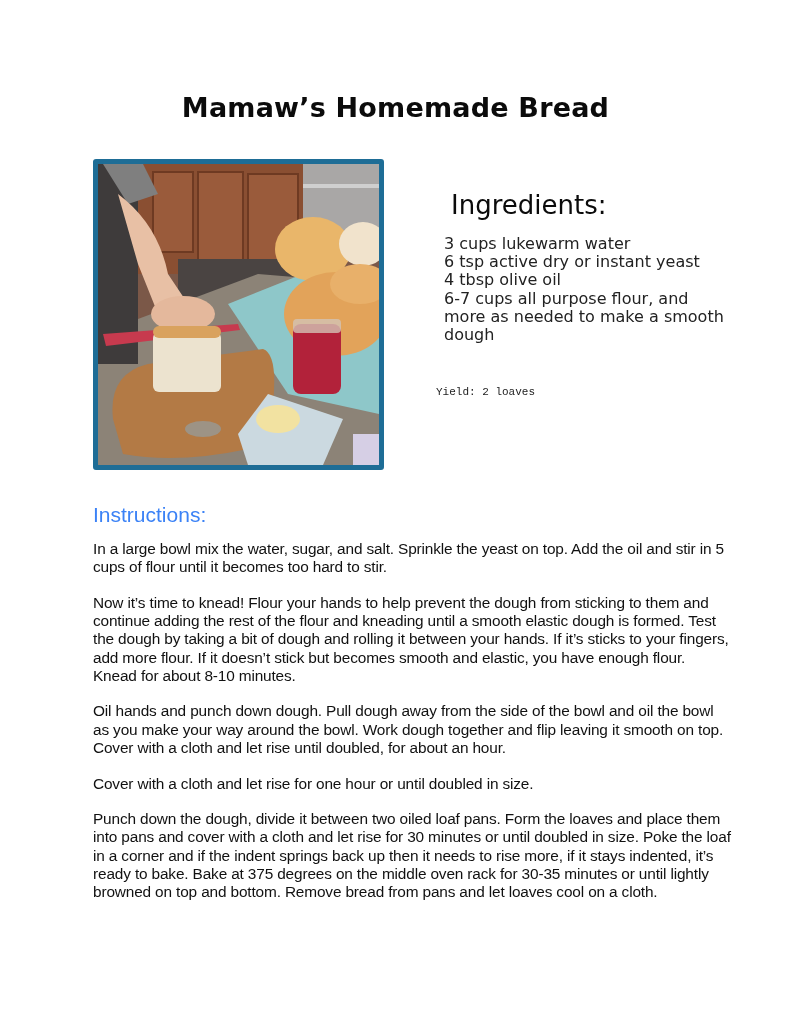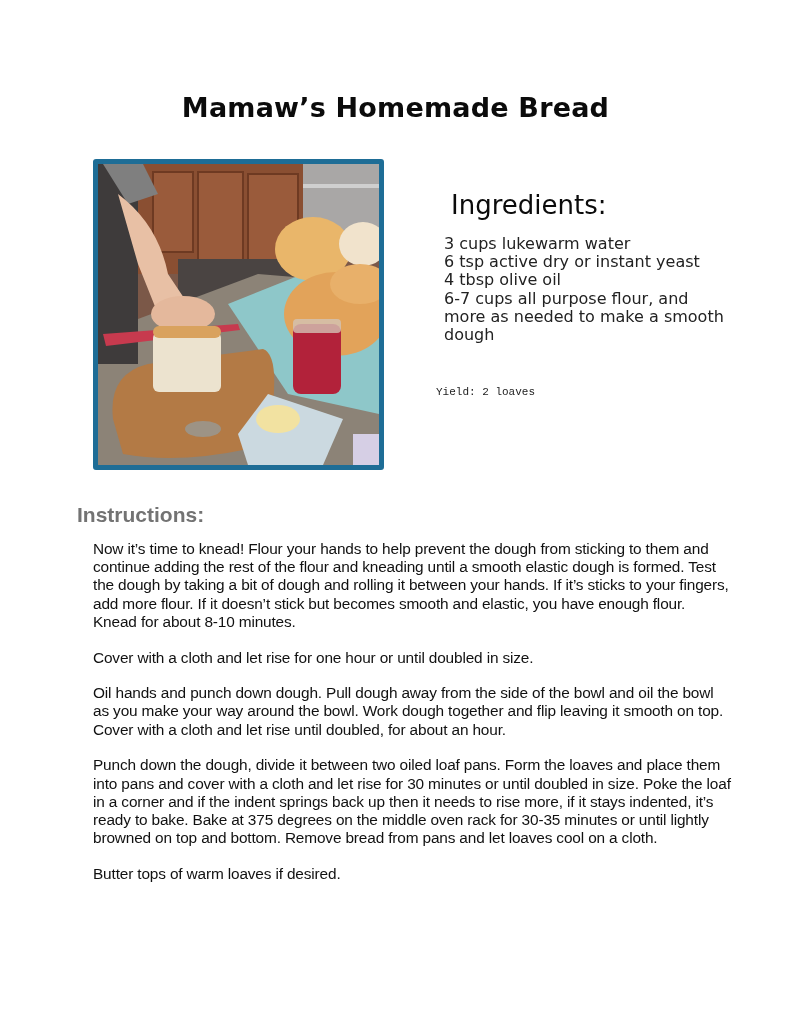--- a/index.html
+++ b/index.html
@@ -4,21 +4,21 @@
 <style>
   html, body { margin:0; padding:0; background:#ffffff; }
   body { width:791px; height:1024px; position:relative; overflow:hidden; font-family:"Liberation Sans", sans-serif; color:#111; }
   .title { position:absolute; left:0; width:791px; top:74px; text-align:center; font-family:"DejaVu Sans", sans-serif; font-weight:bold; font-size:27px; letter-spacing:0.2px; color:#0b0b0b; }
   .photo { position:absolute; left:93px; top:159px; width:291px; height:311px; box-sizing:border-box; border:5px solid #1e6d96; border-radius:3px; overflow:hidden; background:#8a6a55; }
   .photo svg { width:100%; height:100%; display:block; }
   .ing-title { position:absolute; left:451px; top:190px; font-family:"DejaVu Sans", sans-serif; font-weight:normal; font-size:26px; color:#0b0b0b; }
   .ing-list { position:absolute; left:444px; top:235px; width:300px; font-family:"DejaVu Sans", sans-serif; font-size:16px; line-height:18.2px; color:#222; margin:0; padding:0; list-style:none; }
   .ing-list li { margin:0; padding:0; }
   .yield { position:absolute; left:436px; top:386px; font-family:Liberation Mono, monospace; font-size:11px; color:#222; }
-  .ins-title { position:absolute; left:77px; top:503px; font-family:"Liberation Sans", sans-serif; font-weight:bold; font-size:21px; color:#737373; }
+  .ins-title { position:absolute; left:93px; top:503px; font-family:"Liberation Sans", sans-serif; font-weight:normal; font-size:21px; color:#3b82f6; }
   .ins { position:absolute; left:93px; top:540px; width:640px; font-family:"Liberation Sans", sans-serif; font-size:15.4px; line-height:18.2px; color:#111; letter-spacing:-0.15px; }
   .ins p { margin:0 0 17.5px 0; }
 </style>
 </head>
 <body>
 
 <h1 class="title">Mamaw’s Homemade Bread</h1>
 
 <div class="photo" title="Person slicing a loaf of homemade bread on a wooden cutting board with loaves, jam and butter">
   <svg viewBox="0 0 281 301" preserveAspectRatio="none">
@@ -68,18 +68,18 @@
 <ul class="ing-list">
   <li>3 cups lukewarm water</li>
   <li>6 tsp active dry or instant yeast</li>
   <li>4 tbsp olive oil</li>
   <li style="width:285px;">6-7 cups all purpose flour, and more as needed to make a smooth dough</li>
 </ul>
 <div class="yield">Yield: 2 loaves</div>
 
 <div class="ins-title">Instructions:</div>
 <div class="ins">
+  <p>In a large bowl mix the water, sugar, and salt. Sprinkle the yeast on top. Add the oil and stir in 5 cups of flour until it becomes too hard to stir.</p>
   <p>Now it’s time to knead! Flour your hands to help prevent the dough from sticking to them and continue adding the rest of the flour and kneading until a smooth elastic dough is formed. Test the dough by taking a bit of dough and rolling it between your hands. If it’s sticks to your fingers, add more flour. If it doesn’t stick but becomes smooth and elastic, you have enough flour. Knead for about 8-10 minutes.</p>
+  <p>Oil hands and punch down dough. Pull dough away from the side of the bowl and oil the bowl as you make your way around the bowl. Work dough together and flip leaving it smooth on top. Cover with a cloth and let rise until doubled, for about an hour.</p>
   <p>Cover with a cloth and let rise for one hour or until doubled in size.</p>
-  <p>Oil hands and punch down dough. Pull dough away from the side of the bowl and oil the bowl as you make your way around the bowl. Work dough together and flip leaving it smooth on top. Cover with a cloth and let rise until doubled, for about an hour.</p>
   <p>Punch down the dough, divide it between two oiled loaf pans. Form the loaves and place them into pans and cover with a cloth and let rise for 30 minutes or until doubled in size. Poke the loaf in a corner and if the indent springs back up then it needs to rise more, if it stays indented, it’s ready to bake. Bake at 375 degrees on the middle oven rack for 30-35 minutes or until lightly browned on top and bottom. Remove bread from pans and let loaves cool on a cloth.</p>
-  <p>Butter tops of warm loaves if desired.</p>
 </div>
 
 </body></html>

